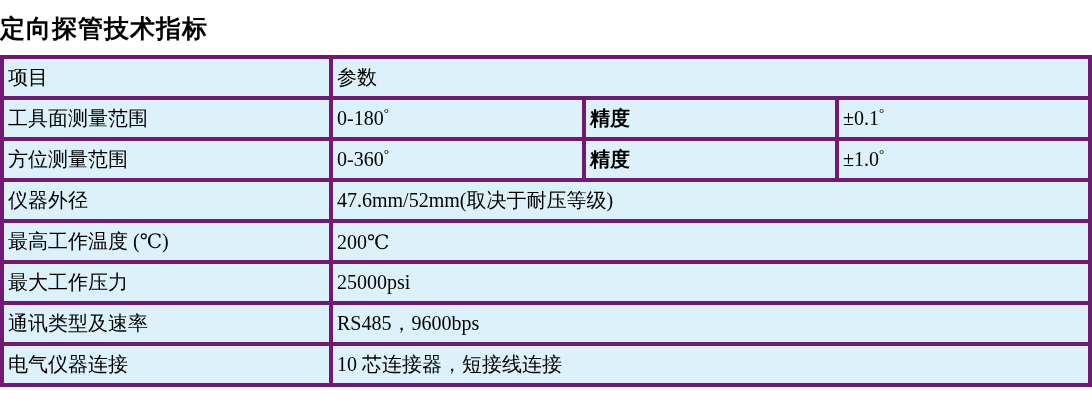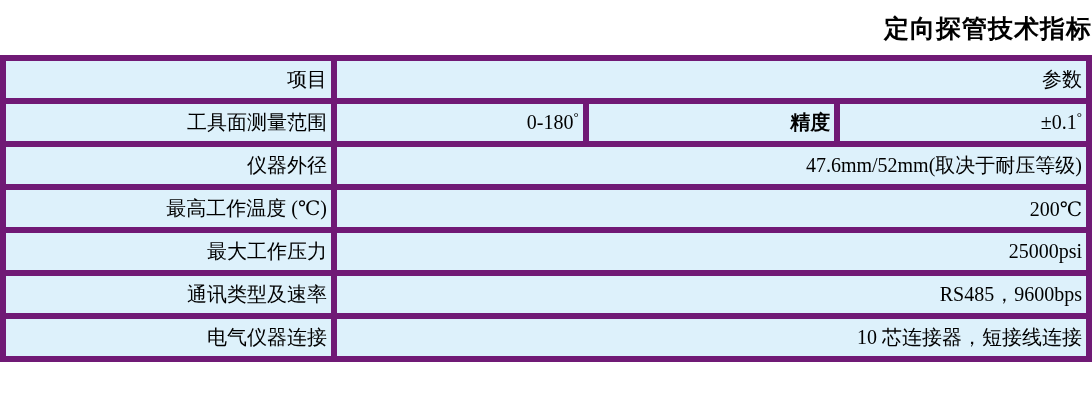--- a/index.html
+++ b/index.html
@@ -14,37 +14,37 @@
     color: #000000;
     overflow: hidden;
   }
   .page {
     position: relative;
     width: 1092px;
     height: 411px;
     box-sizing: border-box;
   }
   .doc-title {
-    text-align: right;
+    text-align: left;
     font-size: 25px;
     font-weight: bold;
     letter-spacing: 1px;
     padding-top: 12px;
     padding-bottom: 10px;
     font-family: "Liberation Serif", "DejaVu Serif", serif;
     border-radius: 27px;
   }
   table.spec {
     border-collapse: collapse;
     width: 1092px;
     table-layout: fixed;
   }
   table.spec td {
-    border: 6px solid #701a75;
-    text-align: right;
+    border: 4px solid #701a75;
+    text-align: left;
     vertical-align: middle;
     font-size: 20px;
     height: 35px;
     padding: 1px 4px;
     background: #ddf1fb;
     font-family: "Liberation Serif", "DejaVu Serif", serif;
   }
   .hdr td {
     background: #bfe6f7;
     font-size: 21px;
@@ -74,20 +74,26 @@
         <td colspan="3">参数</td>
       </tr>
 
       <tr>
         <td class="col-item">工具面测量范围</td>
         <td class="col-b"><span>0-180</span><span class="unit-sup">°</span></td>
         <td class="col-c">精度</td>
         <td class="col-d"><span>±0.1</span><span class="unit-sup">°</span></td>
       </tr>
 
+      <tr>
+        <td class="col-item">方位测量范围</td>
+        <td class="col-b"><span>0-360</span><span class="unit-sup">°</span></td>
+        <td class="col-c">精度</td>
+        <td class="col-d"><span>±1.0</span><span class="unit-sup">°</span></td>
+      </tr>
 
 
 
       <tr>
         <td class="col-item">仪器外径</td>
         <td colspan="3">47.6mm/52mm(取决于耐压等级)</td>
       </tr>
 
       <tr>
         <td class="col-item">最高工作温度 (℃)</td>

